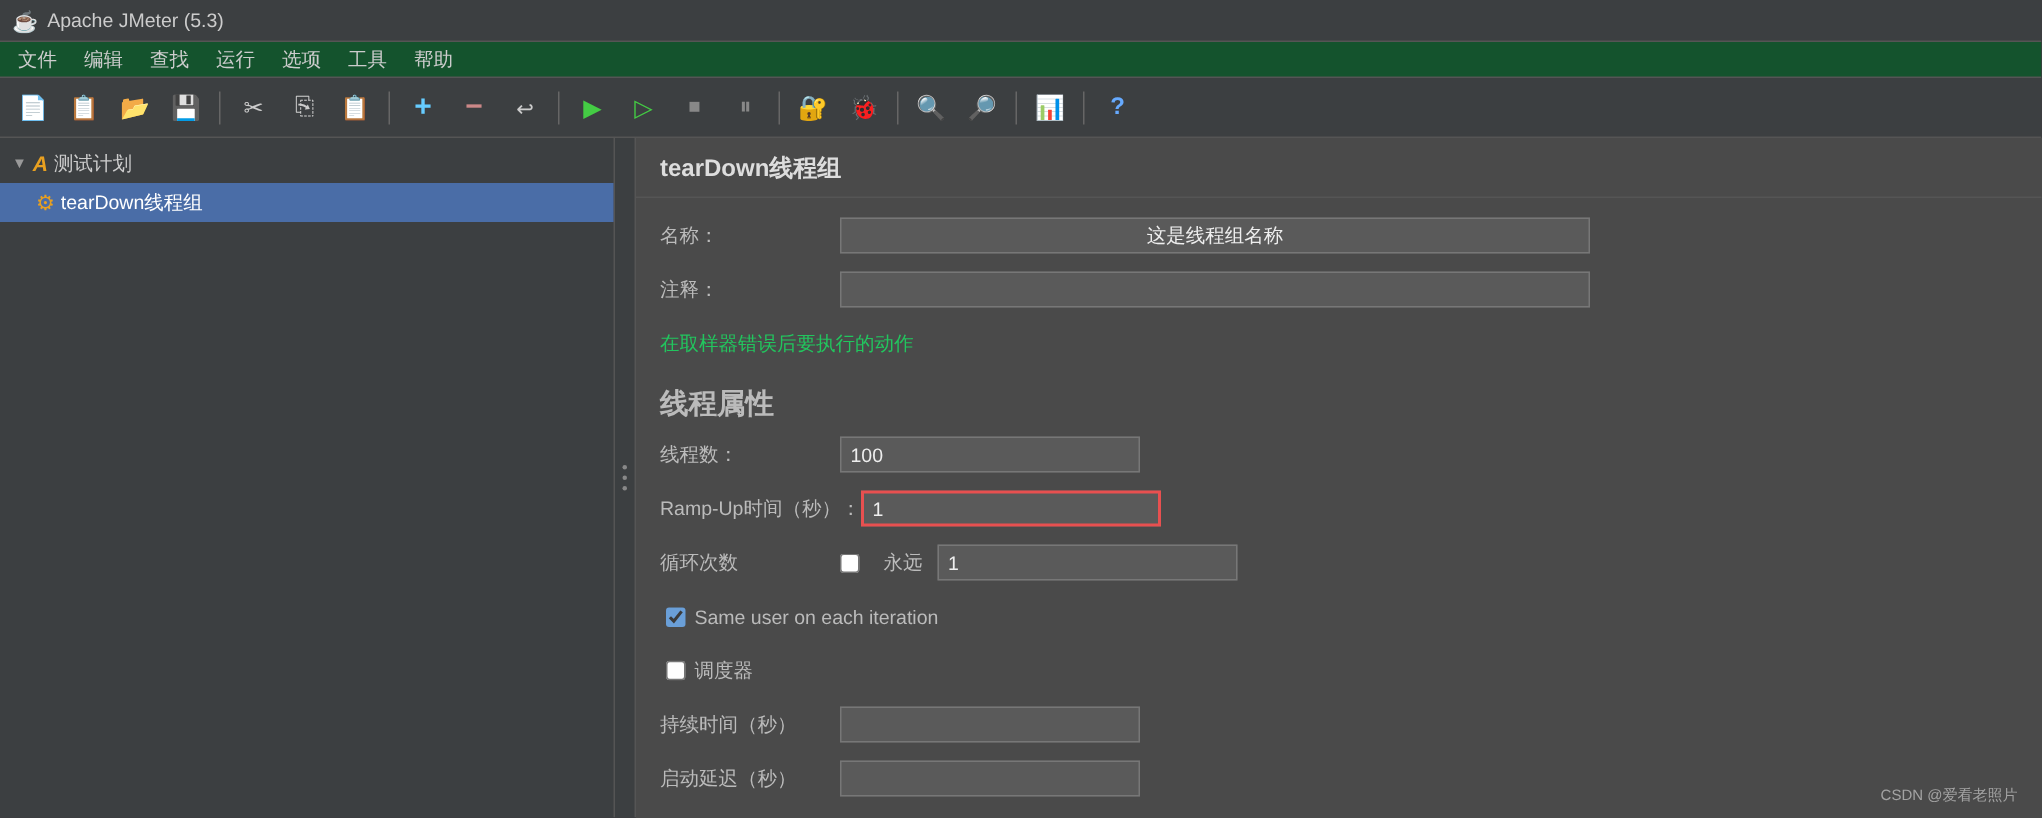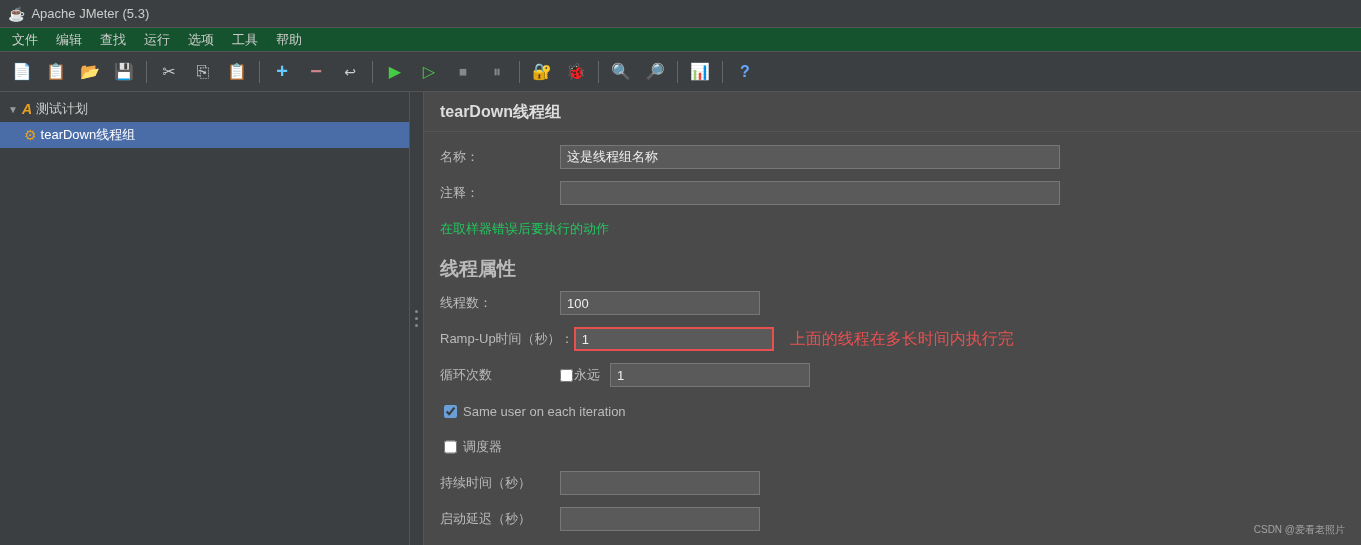--- a/index.html
+++ b/index.html
@@ -128,21 +128,21 @@
     .form-input {
       background: #5a5a5a;
       border: 1px solid #777;
       color: #eee;
       padding: 2px 6px;
       font-size: 13px;
       height: 24px;
       min-width: 200px;
       outline: none;
     }
-    .form-input.wide { min-width: 400px; }
+    .form-input.wide { min-width: 400px; text-align: center; }
     .form-input.highlighted { border: 2px solid #e85050; }
     .section-title {
       color: #22c55e;
       font-size: 13px;
       margin-bottom: 8px;
       margin-top: 4px;
     }
     .radio-group {
       display: flex;
       align-items: center;
@@ -179,21 +179,21 @@
       font-weight: normal;
     }
     .loop-row {
       display: flex;
       align-items: center;
       gap: 10px;
     }
     .forever-label {
       display: flex;
       align-items: center;
-      gap: 1px;
+      gap: 16px;
       color: #bbb;
       font-size: 13px;
     }
     .csdn-watermark {
       position: absolute;
       bottom: 8px;
       right: 16px;
       color: #a3a3a3;
       font-size: 10px;
     }
@@ -295,21 +295,20 @@
       <div class="thread-props-title" style="margin-top:6px;">线程属性</div>
 
       <div class="form-row">
         <span class="form-label">线程数：</span>
         <input type="text" class="form-input" value="100" style="width: 120px;">
       </div>
 
       <div class="form-row">
         <span class="form-label">Ramp-Up时间（秒）：</span>
         <input type="text" class="form-input highlighted" value="1" style="width: 120px;">
-        <span class="annotation-text">上面的线程在多长时间内执行完</span>
       </div>
 
       <div class="form-row">
         <span class="form-label">循环次数</span>
         <div class="loop-row">
           <label class="forever-label">
             <input type="checkbox" style="">
             <span>永远</span>
           </label>
           <input type="text" class="form-input" value="1" style="width: 80px;">

